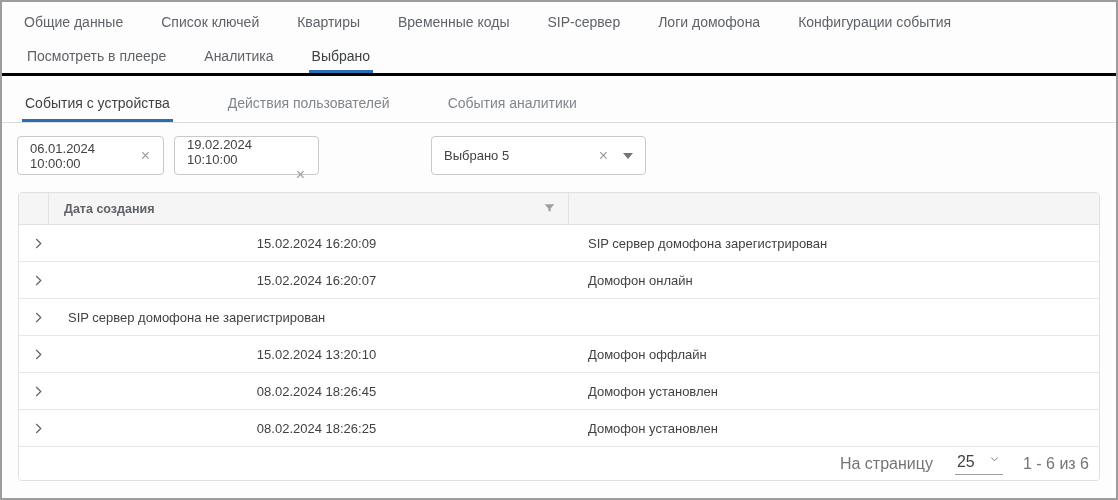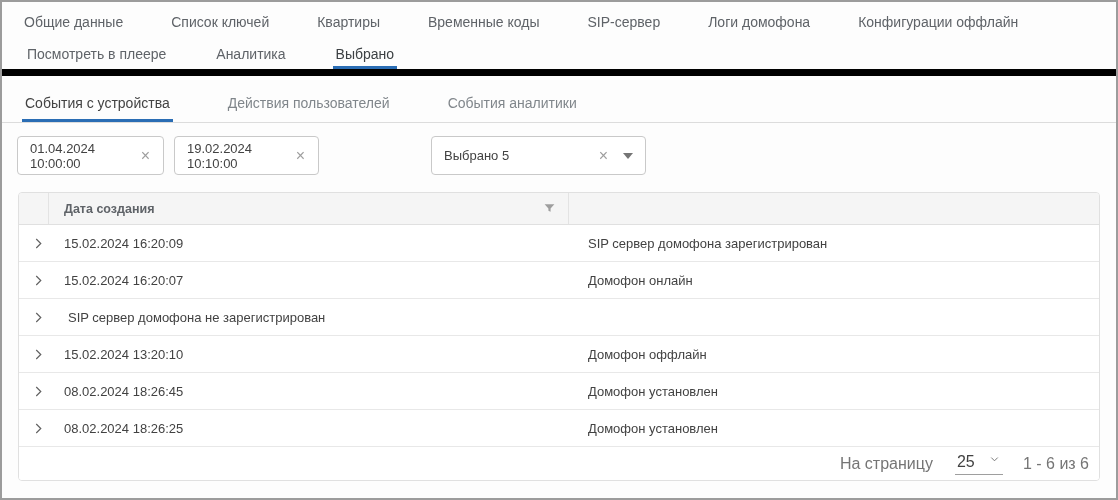--- a/index.html
+++ b/index.html
@@ -10,28 +10,28 @@
   }
   .frame {
     width:1118px; height:500px;
     border:2px solid #9c9c9c;
     background:#fdfdfd;
     overflow:hidden;
   }
   
   .tabrow1 {
     height:40px; display:flex; align-items:center;
-    gap:48px; padding-left:22px;
+    gap:38px; padding-left:22px;
   }
   .tabrow1 .tab {
     font-size:14px; color:#5f6368; white-space:nowrap; cursor:pointer;
   }
   .tabrow2 {
-    height:34px; display:flex; gap:44px; padding-left:22px;
-    border-bottom:7px solid #000000;
+    height:34px; display:flex; gap:32px; padding-left:22px;
+    border-bottom:3px solid #000000;
   }
   .tabrow2 .tab {
     display:flex; align-items:center; height:100%;
     font-size:14px; color:#5f6368; white-space:nowrap; cursor:pointer;
     border-bottom:3px solid transparent; padding:0 3px;
   }
   .tabrow2 .tab.selected { color:#3c4043; border-bottom-color:#2a6db4; }
   
   .subtabs {
     height:47px; display:flex; gap:52px; padding-left:20px;
@@ -44,21 +44,21 @@
   }
   .subtabs .tab.selected { color:#424242; border-bottom-color:#2a6db4; }
   
   .filters { display:flex; margin:13px 0 0 15px; }
   .fbox {
     height:39px; border:1px solid #c9c9c9; border-radius:4px;
     background:#fff; display:flex; align-items:center;
     padding:0 12px; font-size:13px; color:#424242; cursor:text;
   }
   .fbox.date1 { width:147px; }
-  .fbox.date2 { width:145px; margin-left:10px; }
+  .fbox.date2 { width:145px; margin-left:10px;flex-direction:column; }
   .fbox.select { width:215px; margin-left:112px; cursor:pointer; }
   .fbox .clear {
     margin-left:auto; color:#9e9e9e; font-size:16px; line-height:1;
     cursor:pointer; padding:0 1px;
   }
   .fbox .caret {
     margin-left:14px; width:0; height:0;
     border-left:5px solid transparent; border-right:5px solid transparent;
     border-top:6px solid #757575; cursor:pointer;
   }
@@ -67,21 +67,21 @@
     margin:17px 16px 0; border:1px solid #e0e0e0; border-radius:4px;
     background:#fff; overflow:hidden;
   }
   .thead {
     height:32px; background:#f5f5f5; border-bottom:1px solid #e0e0e0;
     display:flex; align-items:stretch;
     font-size:12.5px; font-weight:bold; color:#5f6368;
   }
   .col-expand { width:30px; flex:0 0 30px; display:flex; align-items:center; justify-content:center; padding-left:8px; }
   .thead .col-expand { border-right:1px solid #e3e3e3; }
-  .col-date { width:520px; flex:0 0 520px; display:flex; align-items:center; padding-left:15px; }
+  .col-date { width:520px; flex:0 0 520px; display:flex; align-items:center; padding-left:15px;justify-content:center; }
   .thead .col-date { border-right:1px solid #e3e3e3; padding-right:12px; }
   .col-type { flex:1; display:flex; align-items:center; padding-left:19px; }
   .funnel { margin-left:auto; display:flex; cursor:pointer; }
   .trow {
     height:37px; display:flex; align-items:center;
     border-bottom:1px solid #e8e8e8;
     font-size:13px; color:#424242; background:#fff; cursor:pointer;
   }
   .chev { display:flex; cursor:pointer; }
   .tfoot {
@@ -100,38 +100,38 @@
 
 <div class="frame">
 
   <nav class="tabrow1">
     <div class="tab">Общие данные</div>
     <div class="tab">Список ключей</div>
     <div class="tab">Квартиры</div>
     <div class="tab">Временные коды</div>
     <div class="tab">SIP-сервер</div>
     <div class="tab">Логи домофона</div>
-    <div class="tab">Конфигурации оффлайн</div>
+    <div class="tab">Конфигурации события</div>
   </nav>
 
   <nav class="tabrow2">
     <div class="tab">Посмотреть в плеере</div>
     <div class="tab">Аналитика</div>
     <div class="tab selected">Выбрано</div>
   </nav>
 
   <nav class="subtabs">
     <div class="tab selected">События с устройства</div>
     <div class="tab">Действия пользователей</div>
     <div class="tab">События аналитики</div>
   </nav>
 
   <div class="filters">
     <div class="fbox date1">
-      <span>01.04.2024 10:00:00</span>
+      <span>06.01.2024 10:00:00</span>
       <span class="clear">×</span>
     </div>
     <div class="fbox date2">
       <span>19.02.2024 10:10:00</span>
       <span class="clear">×</span>
     </div>
     <div class="fbox select">
       <span>Выбрано 5</span>
       <span class="clear">×</span>
       <span class="caret"></span>

